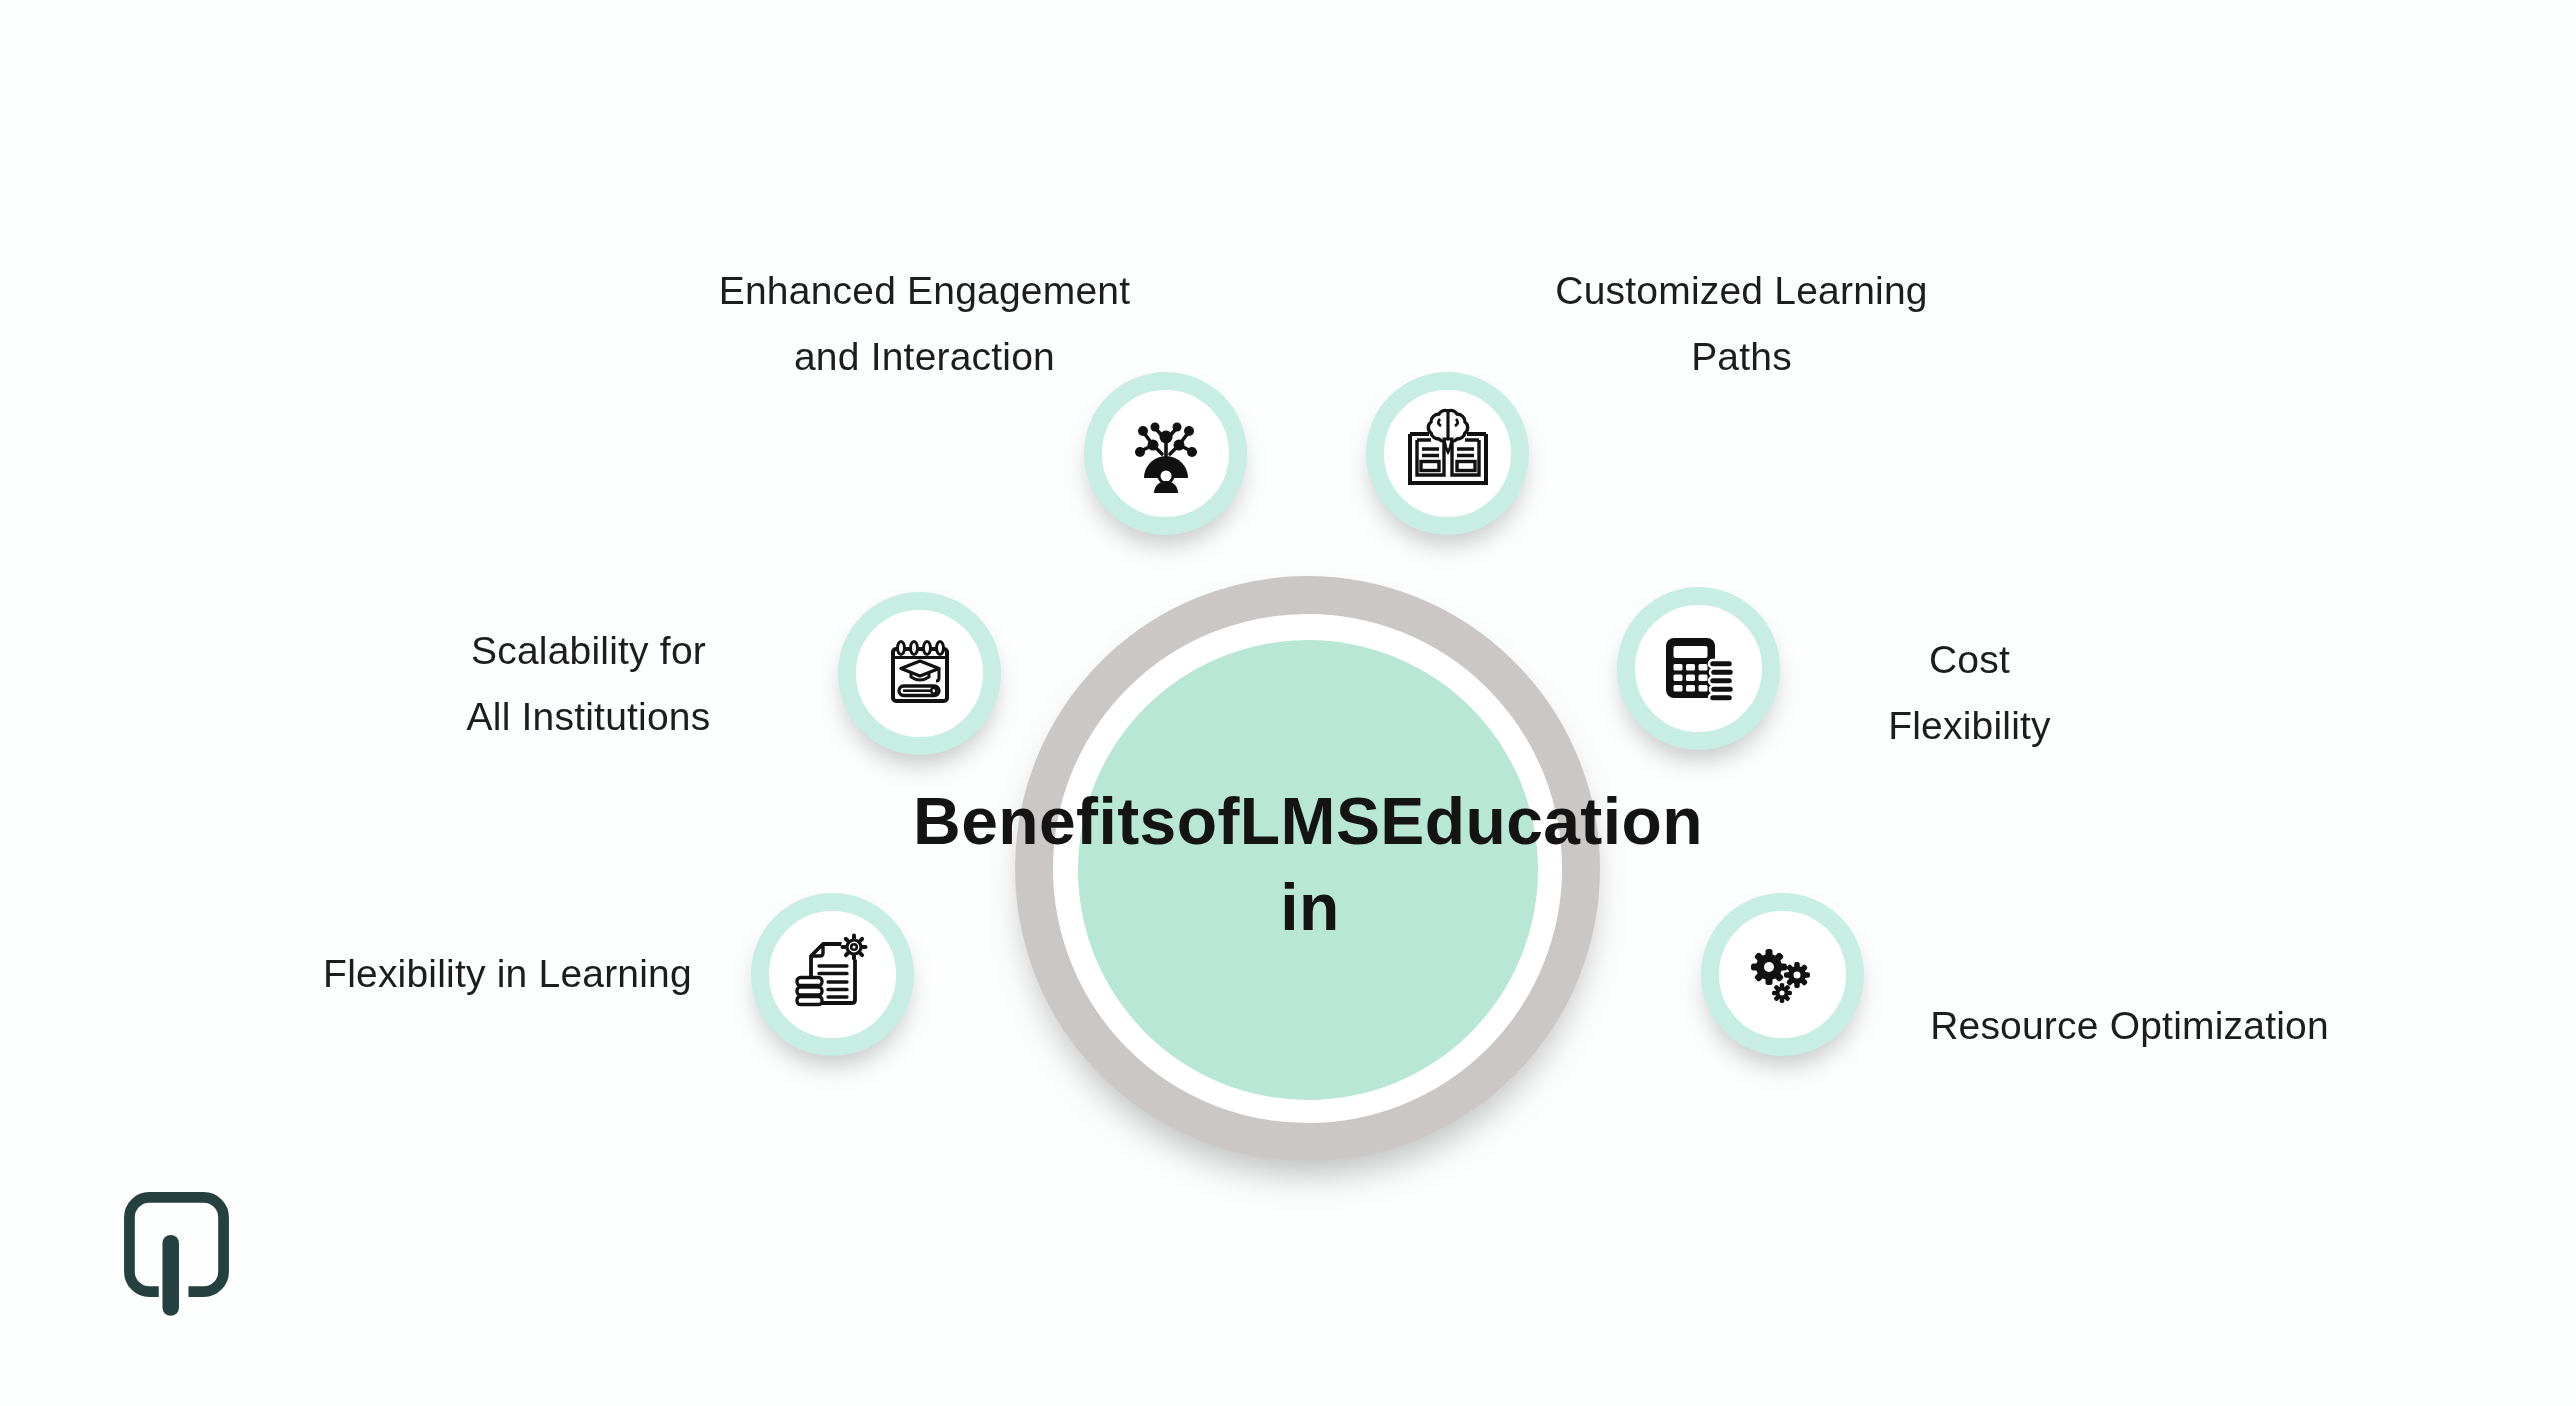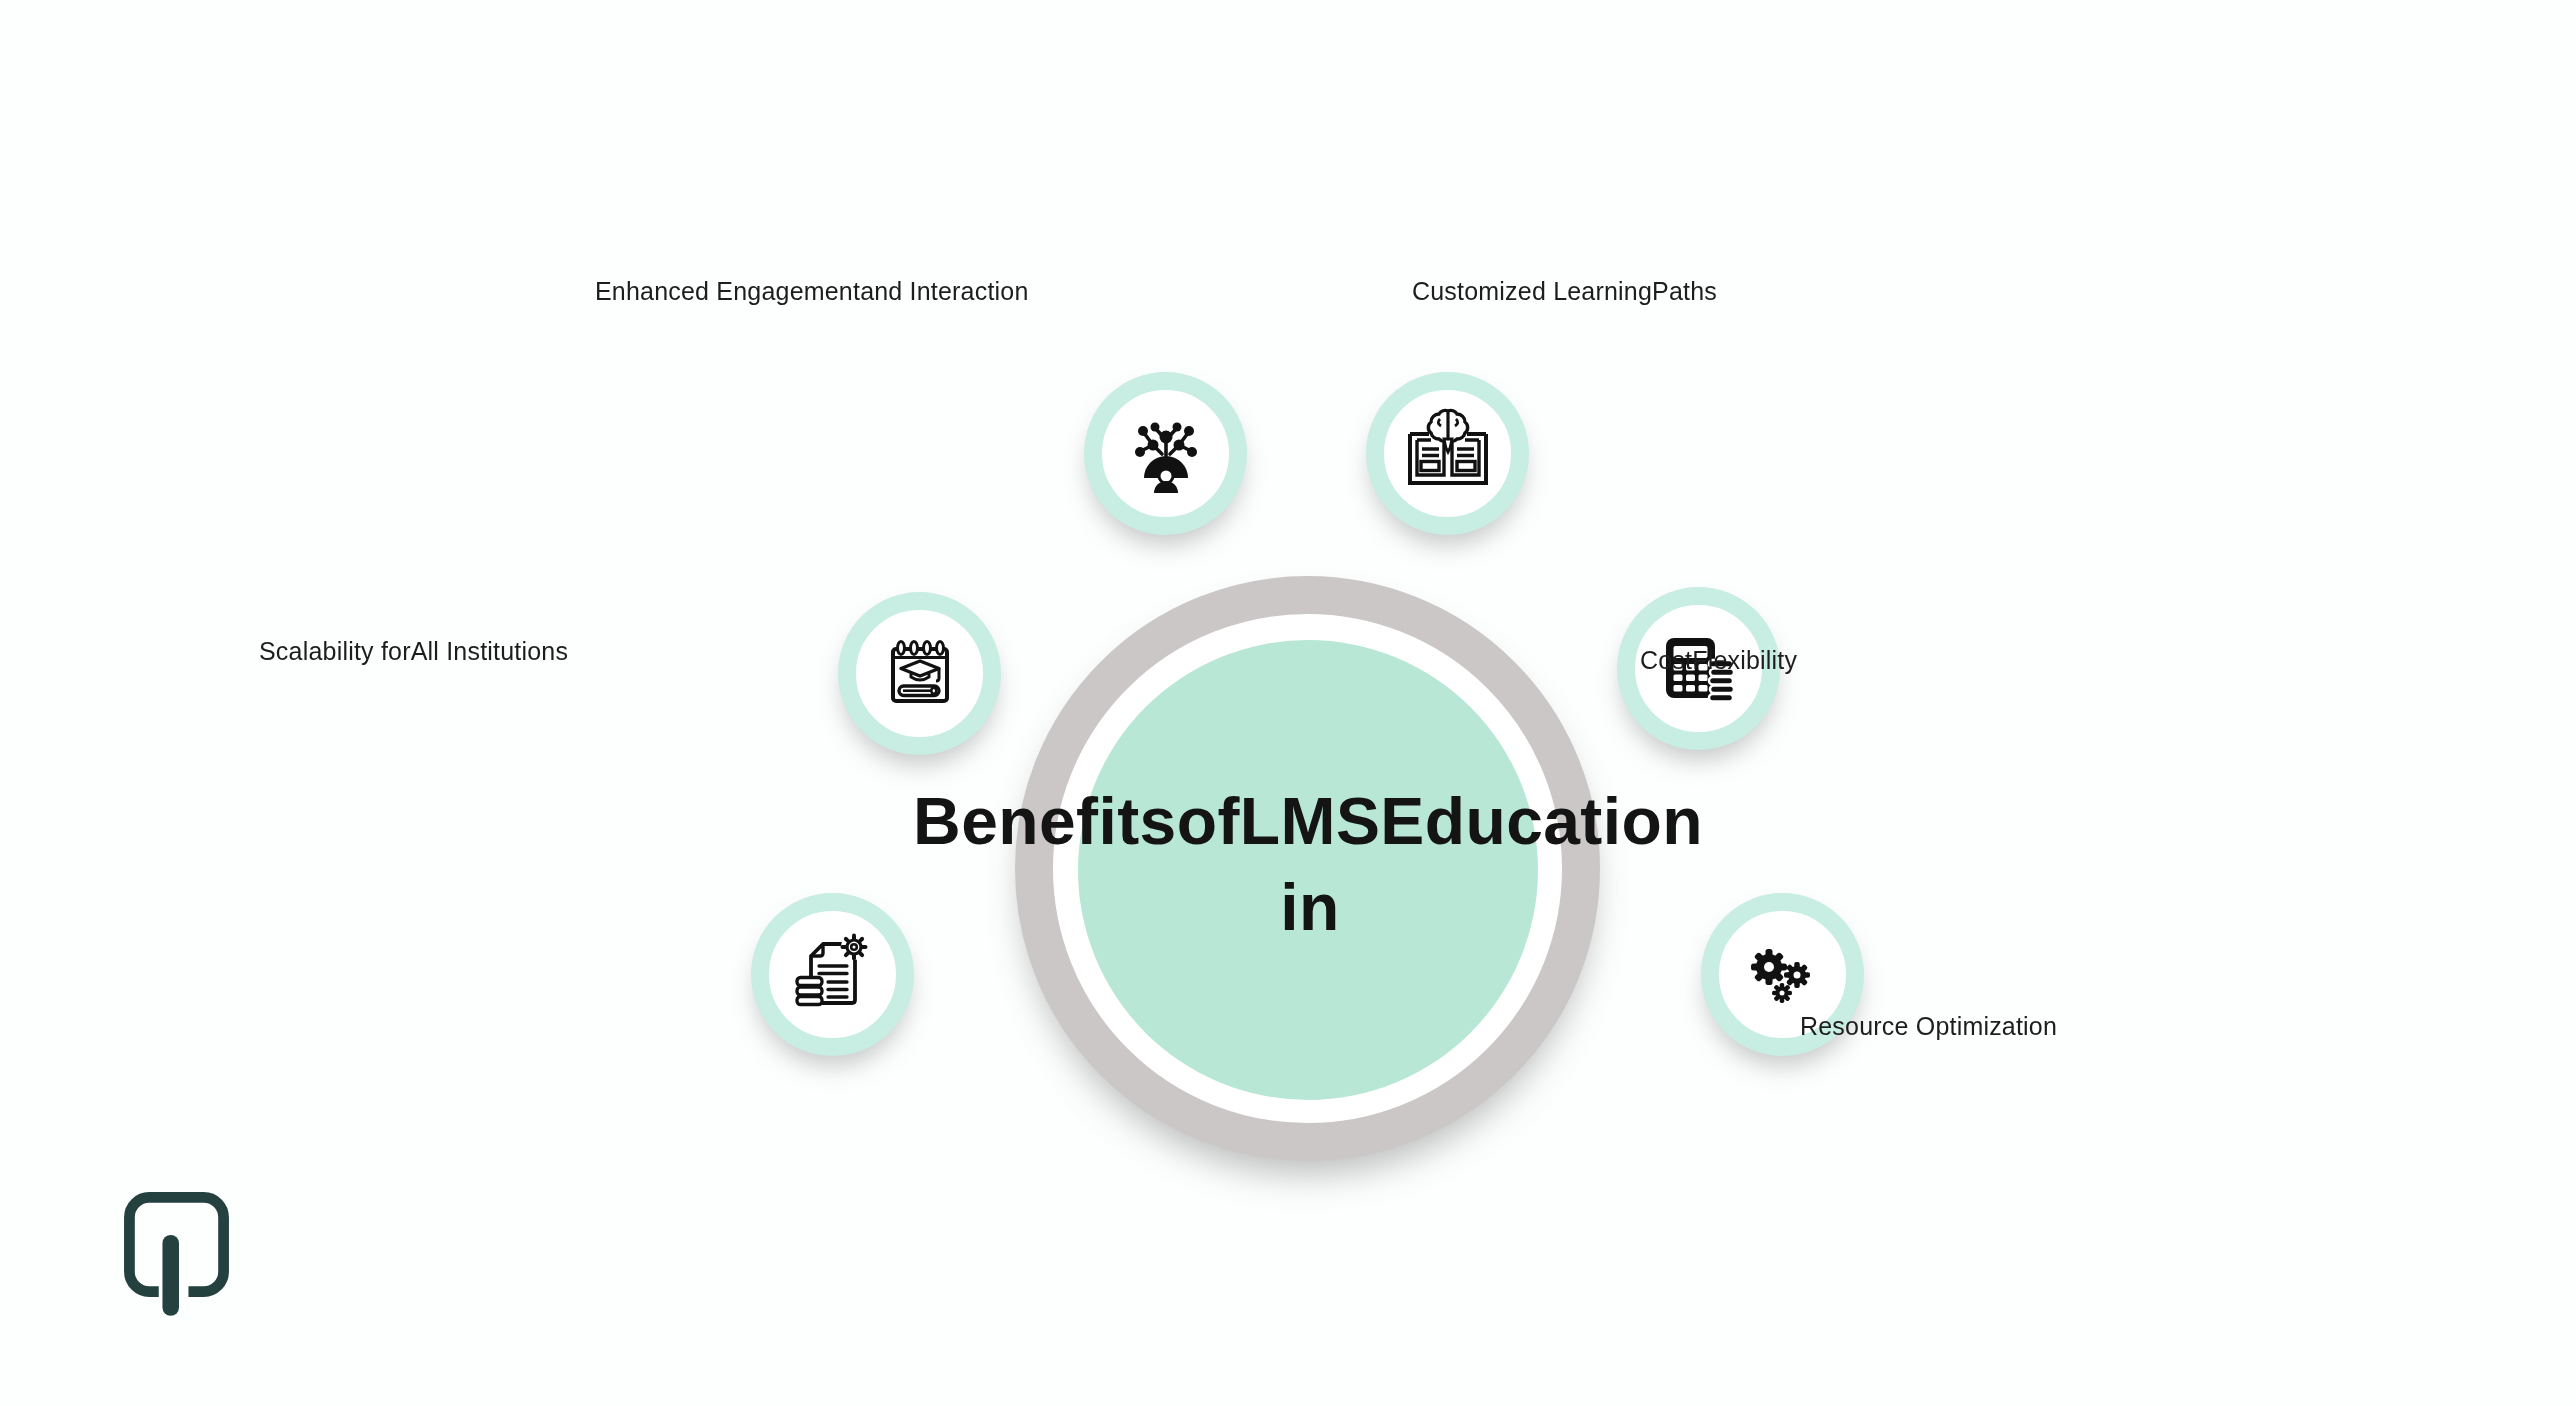--- a/index.html
+++ b/index.html
@@ -35,22 +35,22 @@
   
   .node{
     position:absolute;width:163px;height:163px;border-radius:50%;
     border:18px solid var(--mint-ring);background:#ffffff;
     display:flex;align-items:center;justify-content:center;
     box-shadow:0 15px 25px -5px rgba(120,120,120,.40);
   }
   .node svg{width:100px;height:100px;display:block;}
   
   .label{
-    position:absolute;width:659px;display:flex;flex-direction:row;text-align:center;
-    font-size:25px;line-height:66px;font-weight:400;color:var(--text);letter-spacing:0.2px;
+    position:absolute;width:659px;display:flex;flex-direction:column;text-align:center;
+    font-size:39px;line-height:66px;font-weight:400;color:var(--text);letter-spacing:0.2px;
   }
   .logo{position:absolute;left:124px;top:1192px;width:105px;height:128px;}
 </style>
 </head>
 <body>
 
 <div class="canvas">
 
   <div class="center-ring"></div>
   <div class="center-circle">
@@ -231,20 +231,23 @@
     <span>All Institutions</span>
   </div>
   <div class="label" style="left:1412px;top:258px">
     <span>Customized Learning</span>
     <span>Paths</span>
   </div>
   <div class="label" style="left:1640px;top:627px">
     <span>Cost</span>
     <span>Flexibility</span>
   </div>
+  <div class="label" style="left:178px;top:941px">
+    <span>Flexibility in Learning</span>
+  </div>
   <div class="label" style="left:1800px;top:993px">
     <span>Resource Optimization</span>
   </div>
 
   <svg class="logo" viewBox="0 0 127 155">
     <rect x="6.5" y="6.5" width="114" height="114" rx="24" fill="none" stroke="#24403f" stroke-width="13"></rect>
     <rect x="42" y="105" width="36" height="26" fill="#fdfefe"></rect>
     <rect x="46.5" y="52" width="20" height="98" rx="10" fill="#24403f"></rect>
   </svg>
 

